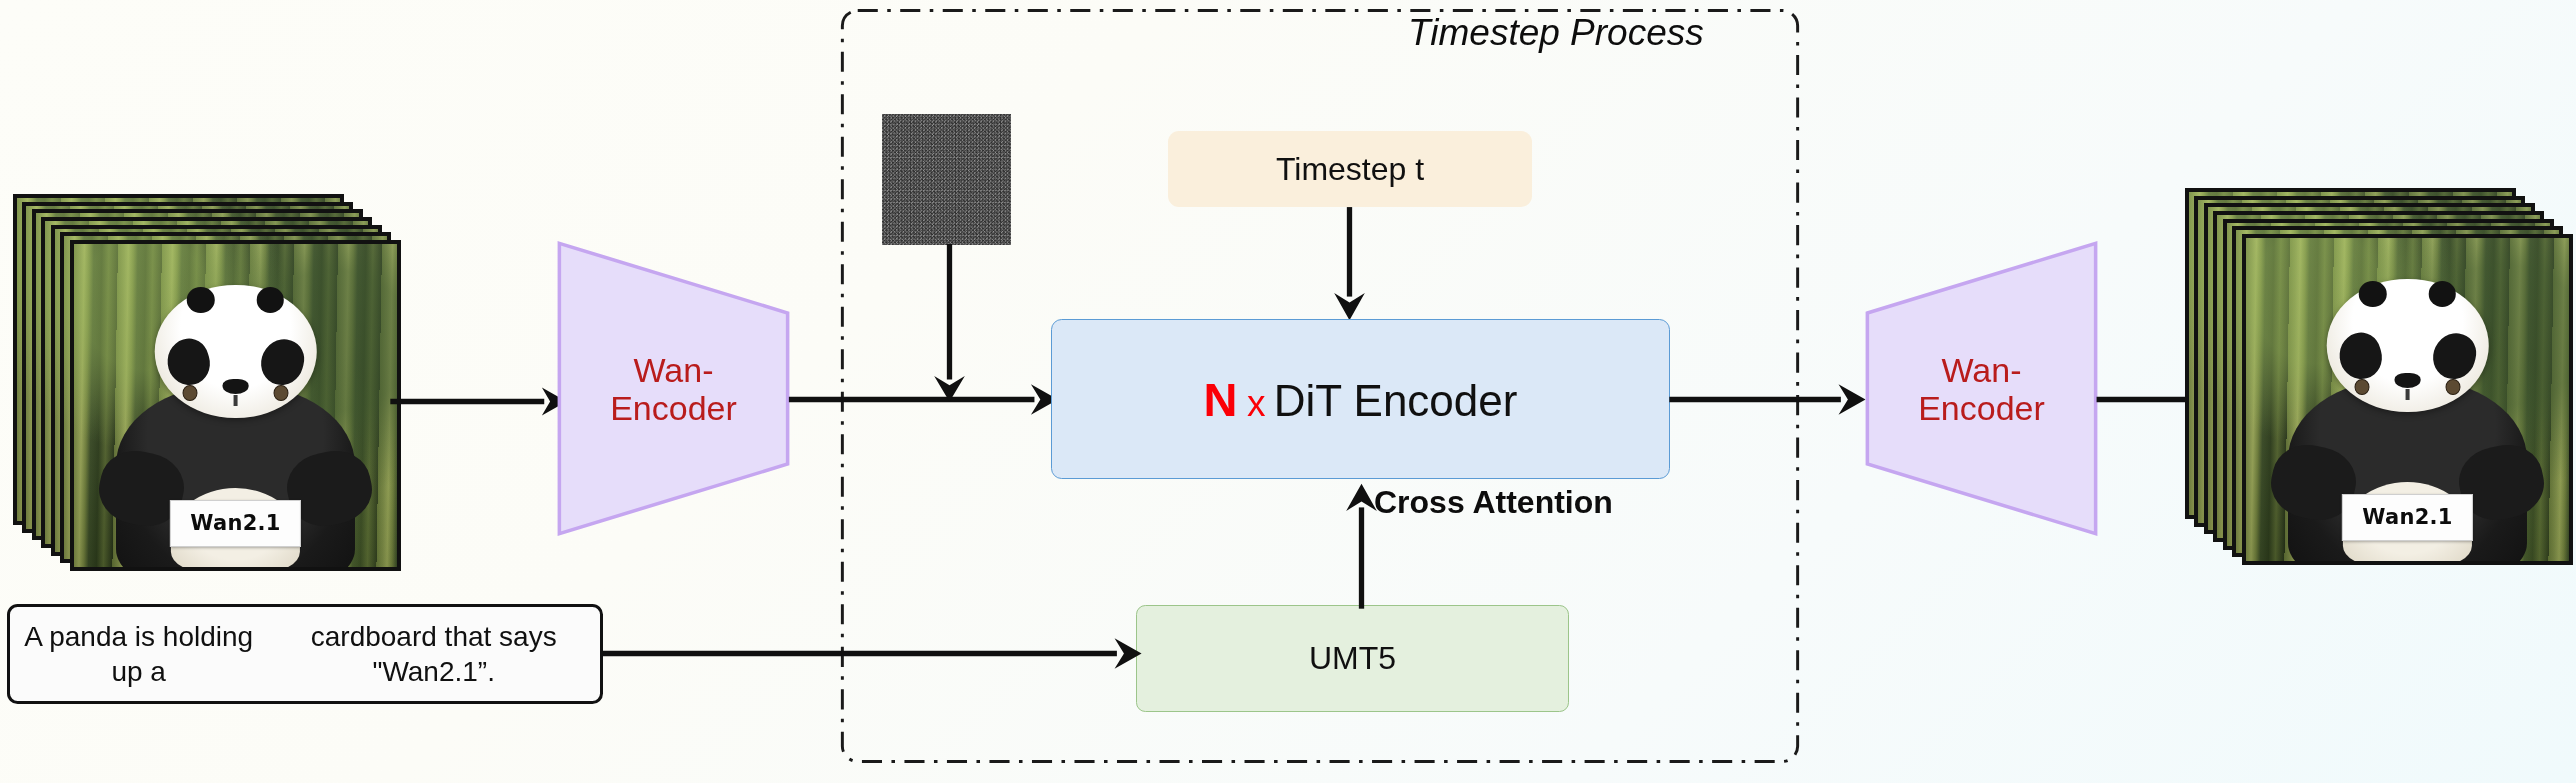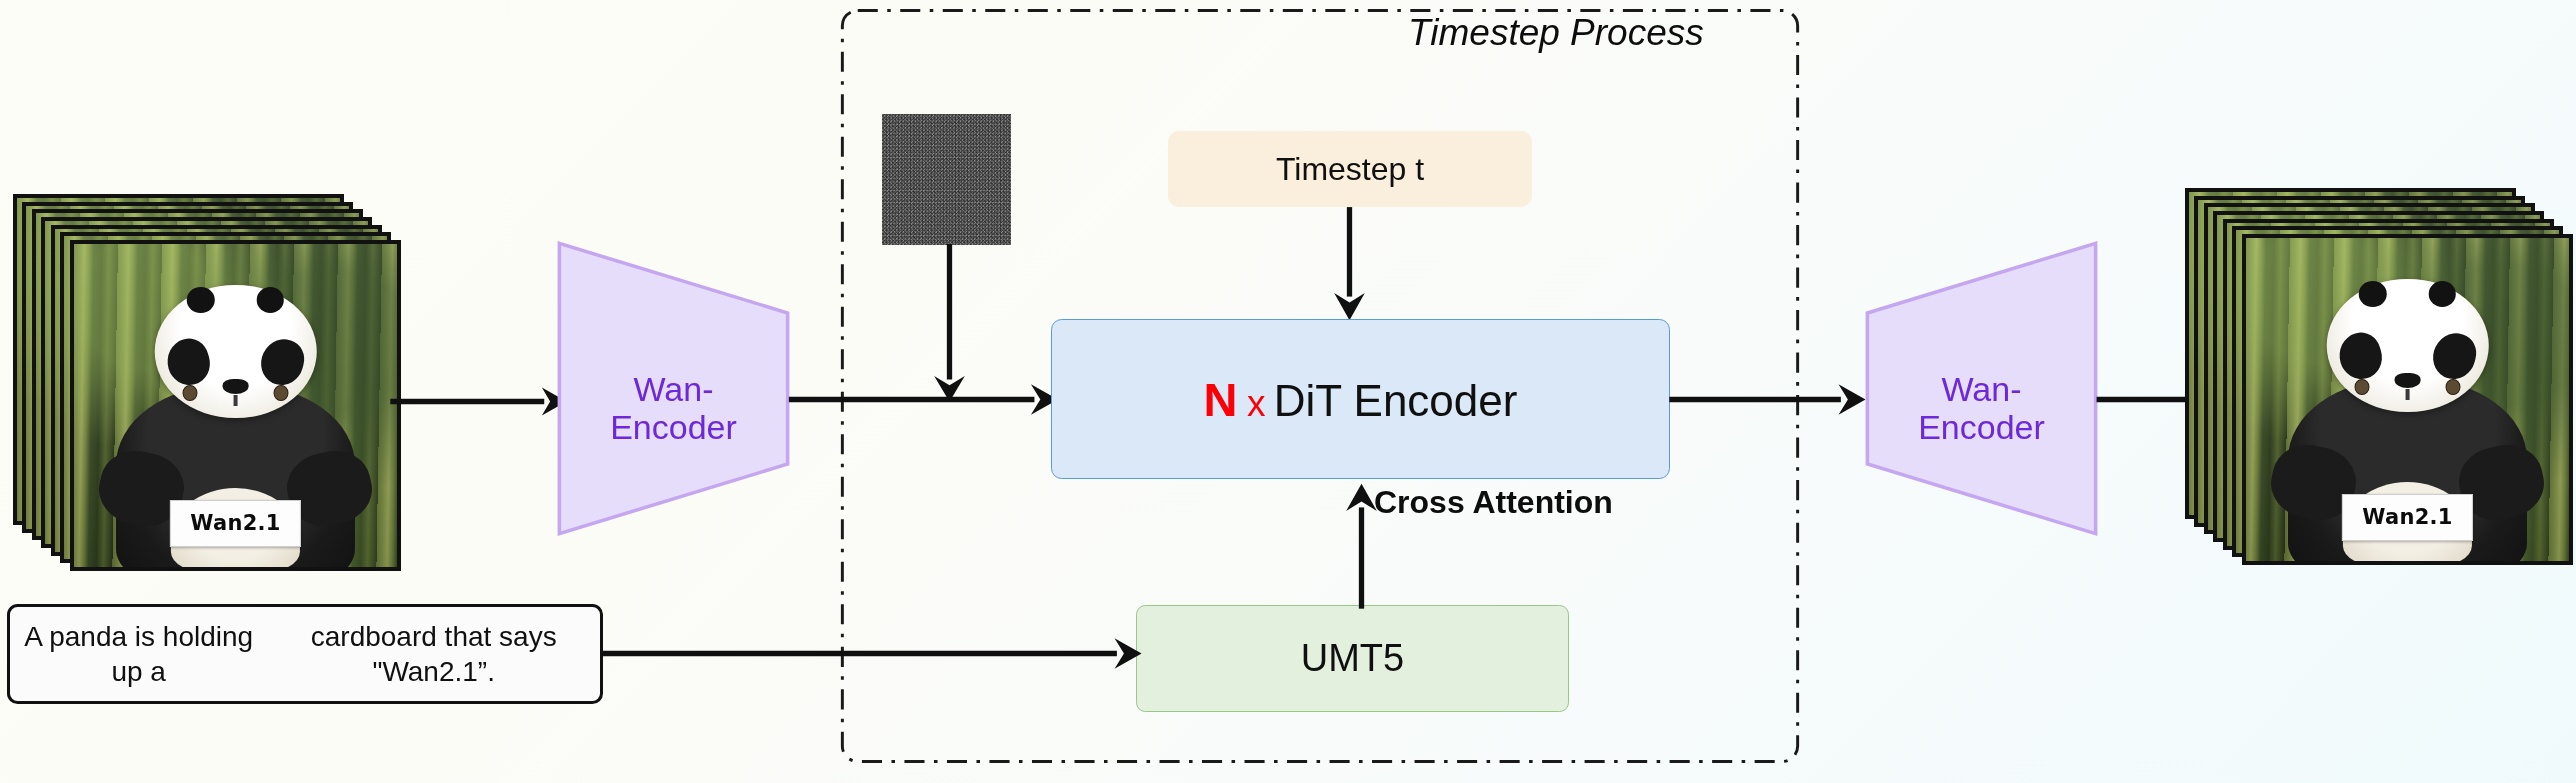--- a/index.html
+++ b/index.html
@@ -94,21 +94,21 @@
     background-size:3px 3px, 1.8px 1.8px, 4.1px 4.1px;
     background-position:0 0, 0.6px 1.2px, 1.8px 0.6px;
     background-blend-mode:overlay, multiply, normal;
   }
 
   
   .trap{position:absolute;}
   .trap svg{display:block;width:100%;height:100%;overflow:visible;}
   .trap .lbl{
     position:absolute;left:0;right:0;top:50%;transform:translateY(-50%);
-    text-align:center;color:#6d28d9;line-height:1.12;pointer-events:none;margin-top:19px;
+    text-align:center;color:#b91c1c;line-height:1.12;pointer-events:none;
   }
 
   
   .box{
     position:absolute;display:flex;align-items:center;justify-content:center;
     box-sizing:border-box;text-align:center;color:#101010;
   }
   #dit-box{background:#dbe8f7;border:1.8px solid #5b9bd5;border-radius:10.6px;}
   #timestep-box{background:#faefdc;border:none;border-radius:11px;}
   #umt5-box{background:#e4f0de;border:1.8px solid #9cc58a;border-radius:9.4px;}
@@ -232,21 +232,21 @@
       <span class="redx" style="font-size:37px;margin:0 8.3px 0 9.4px;">x</span>
       <span>DiT Encoder</span>
     </span>
   </div>
 
   <svg class="conn" style="left:1669px;top:376px;width:198px;height:47px;" viewBox="0 0 336 80" width="198" height="47">
     <line x1="0" y1="40" x2="292" y2="40"></line>
     <polygon points="288,14 334,40 288,66 304,40"></polygon>
   </svg>
 
-  <div class="box" id="umt5-box" style="left:1136px;top:605px;width:433px;height:107px;font-size:38px;">
+  <div class="box" id="umt5-box" style="left:1136px;top:605px;width:433px;height:107px;font-size:32px;">
     <span>UMT5</span>
   </div>
 
   <svg class="conn" style="left:1335px;top:480px;width:53px;height:129px;" viewBox="0 0 90 218" width="53" height="129">
     <line x1="45" y1="218" x2="45" y2="46"></line>
     <polygon points="19,52 45,6 71,52 45,36"></polygon>
   </svg>
   <div class="caption" style="left:1374px;top:484px;font-size:32px;font-weight:bold;">Cross Attention</div>
 
   <div class="box" id="prompt-box" style="left:7px;top:604px;width:596px;height:100px;font-size:28px;">

